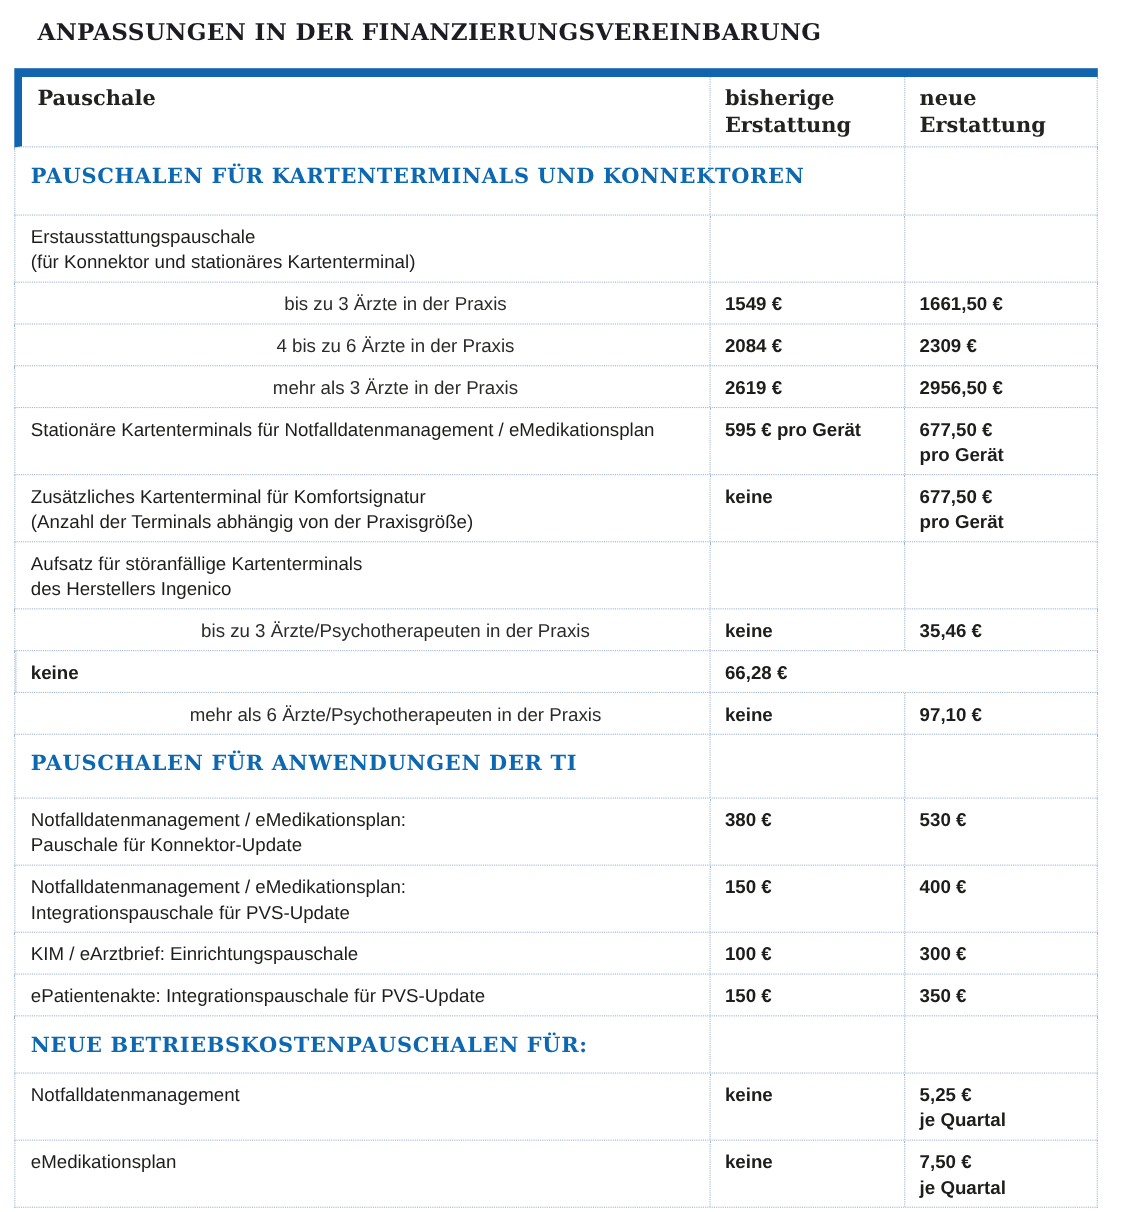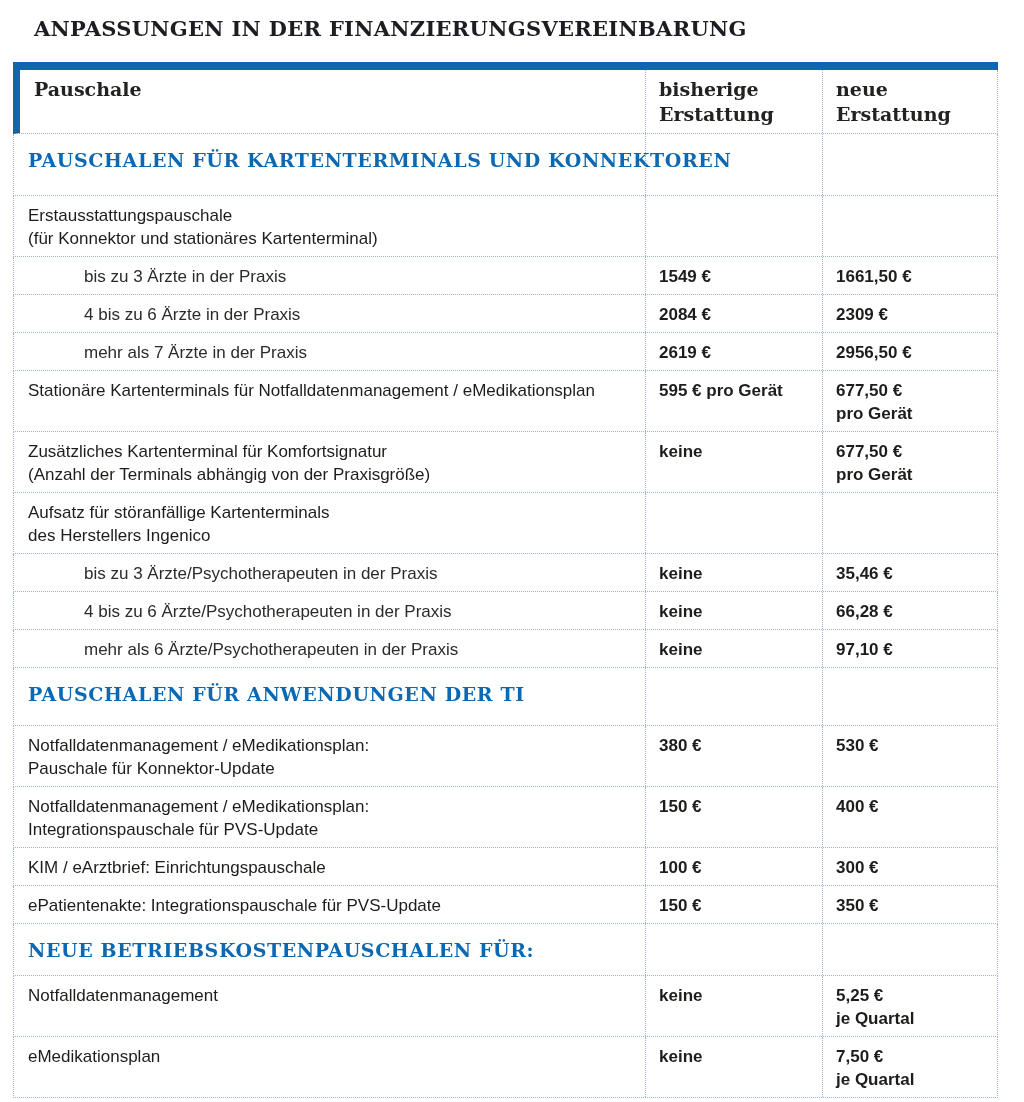--- a/index.html
+++ b/index.html
@@ -69,21 +69,21 @@
     padding-top:15px;
     white-space:nowrap;
   }
   .label{
     font-size:17px;
     line-height:23px;
     font-weight:400;
     white-space:pre-line;
   }
   .label.plain{font-weight:400;color:#2b2b29;}
-  .indent{padding-left:70px;}
+  .indent{padding-left:70px;text-align:center;}
   .val{
     font-size:17px;
     line-height:23px;
     font-weight:700;
     white-space:pre-line;
   }
 </style>
 </head>
 <body>
 
@@ -121,21 +121,21 @@
     <div class="cell c3 val">1661,50 €</div>
   </div>
 
   <div class="row" style="min-height:35px">
     <div class="cell label plain indent">4 bis zu 6 Ärzte in der Praxis</div>
     <div class="cell c2 val">2084 €</div>
     <div class="cell c3 val">2309 €</div>
   </div>
 
   <div class="row" style="min-height:35px">
-    <div class="cell label plain indent">mehr als 7 Ärzte in der Praxis</div>
+    <div class="cell label plain indent">mehr als 3 Ärzte in der Praxis</div>
     <div class="cell c2 val">2619 €</div>
     <div class="cell c3 val">2956,50 €</div>
   </div>
 
   <div class="row" style="min-height:56px">
     <div class="cell label">Stationäre Kartenterminals für Notfalldatenmanagement / eMedikationsplan</div>
     <div class="cell c2 val">595 € pro Gerät</div>
     <div class="cell c3 val">677,50 €
 pro Gerät</div>
   </div>
@@ -155,21 +155,20 @@
     <div class="cell c3"></div>
   </div>
 
   <div class="row" style="min-height:34px">
     <div class="cell label plain indent">bis zu 3 Ärzte/Psychotherapeuten in der Praxis</div>
     <div class="cell c2 val">keine</div>
     <div class="cell c3 val">35,46 €</div>
   </div>
 
   <div class="row" style="min-height:34px">
-    <div class="cell label plain indent">4 bis zu 6 Ärzte/Psychotherapeuten in der Praxis</div>
     <div class="cell c2 val">keine</div>
     <div class="cell c3 val">66,28 €</div>
   </div>
 
   <div class="row" style="min-height:34px">
     <div class="cell label plain indent">mehr als 6 Ärzte/Psychotherapeuten in der Praxis</div>
     <div class="cell c2 val">keine</div>
     <div class="cell c3 val">97,10 €</div>
   </div>
 

